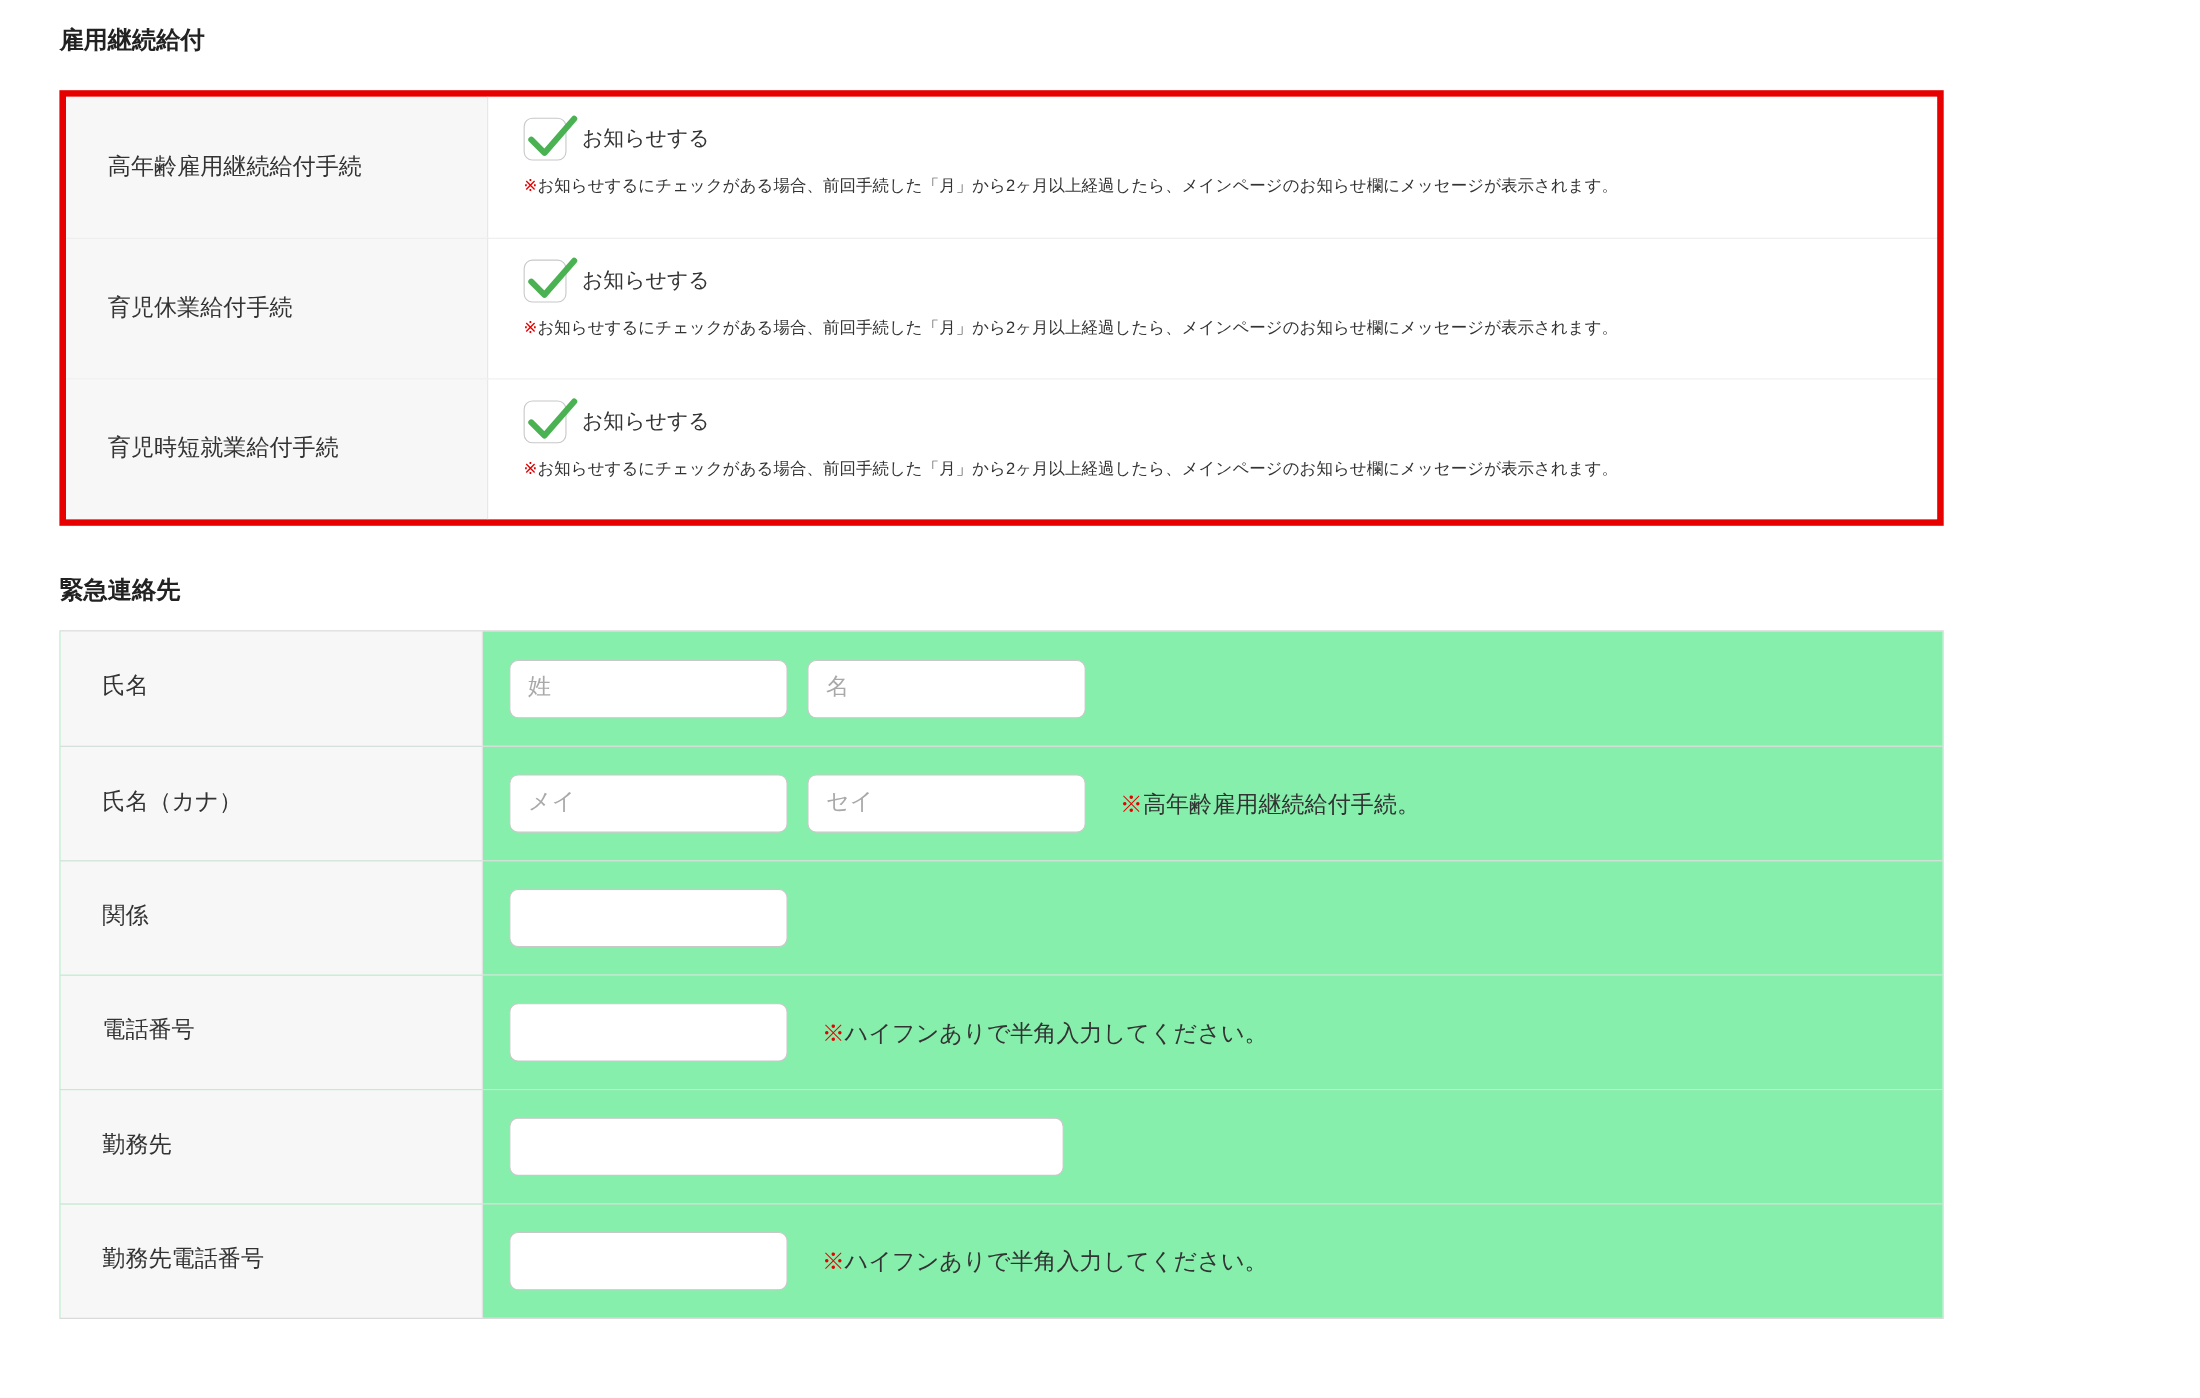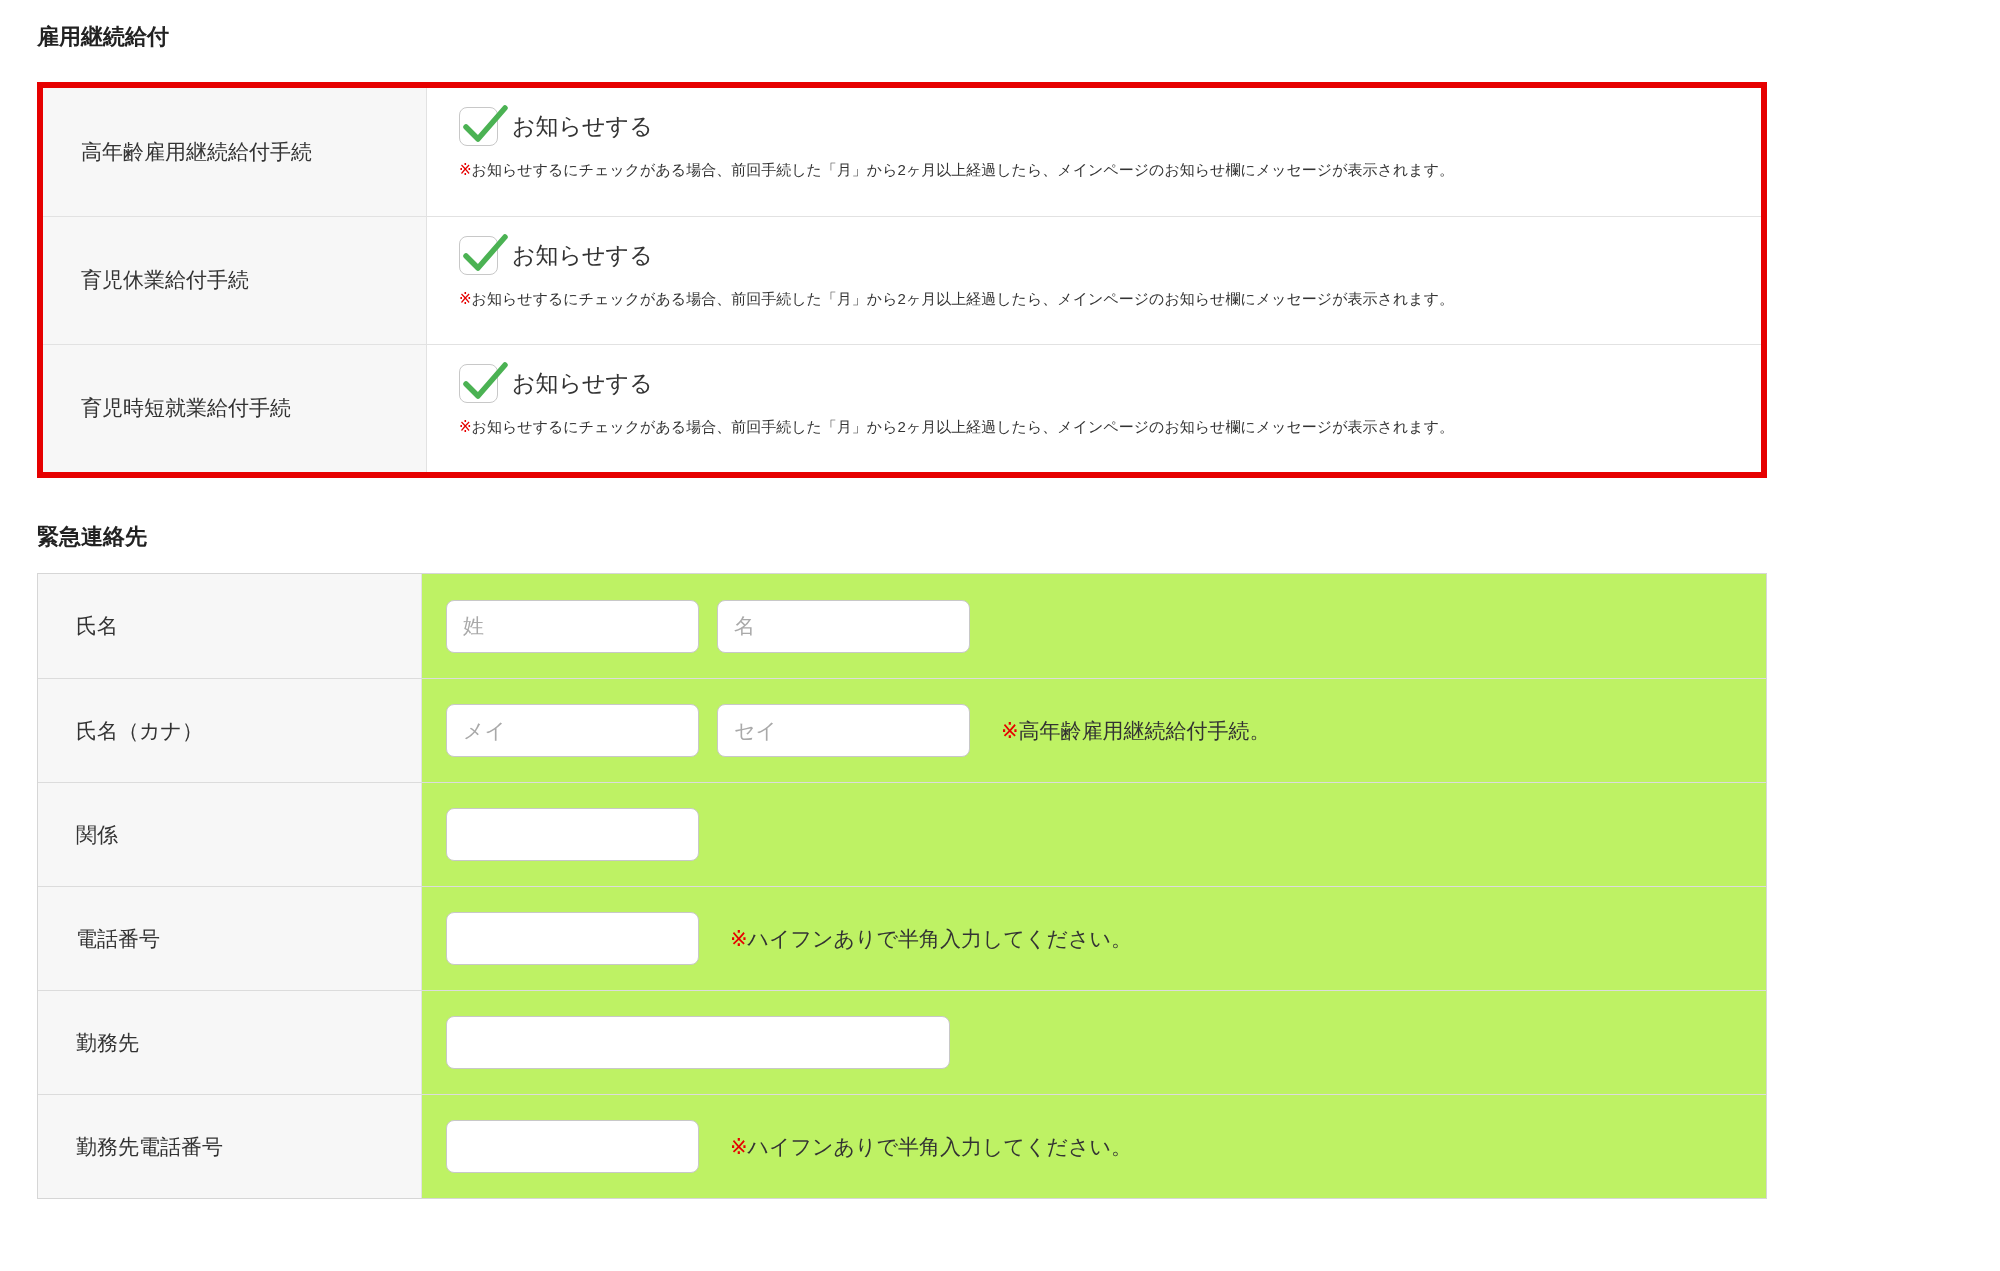--- a/index.html
+++ b/index.html
@@ -13,21 +13,21 @@
     --input-border:#c8c8c8;
   }
   *{box-sizing:border-box;}
   html,body{margin:0;padding:0;}
   body{
     width:2000px;height:1271px;background:#ffffff;
     font-family:"Liberation Sans","DejaVu Sans",sans-serif;
     color:var(--text);
     -webkit-font-smoothing:antialiased;
   }
-  .page{width:1810px;padding:23px 43px 0 37px;}
+  .page{width:1810px;padding:23px 43px 0 54px;}
   .section-title{
     font-size:22px;font-weight:700;color:#222222;margin:0;line-height:1.25;
   }
   .title-benefits{margin-bottom:31px;}
   .title-contact{margin-top:45px;margin-bottom:23px;}
 
   
   .benefits-table{border:6px solid var(--red);background:#ffffff;}
   .b-row{display:flex;min-height:128px;}
   .b-row + .b-row{border-top:1px solid var(--line1);}
@@ -36,27 +36,27 @@
     display:flex;align-items:center;padding-left:38px;
     font-size:21px;color:var(--text);line-height:1.4;
   }
   .b-content{flex:1;background:#ffffff;padding:19px 24px 19px 32px;}
   .checkbox-line{display:flex;align-items:center;}
   .checkbox{
     width:39px;height:39px;border:1px solid var(--input-border);border-radius:8px;
     background:#ffffff;position:relative;margin-right:14px;flex:none;cursor:pointer;
   }
   .checkbox svg{position:absolute;left:3px;top:-4px;overflow:visible;display:block;}
-  .checkbox-label{font-size:23px;color:var(--text);}
+  .checkbox-label{font-size:19px;color:var(--text);}
   .note-line{margin-top:13px;font-size:15px;color:var(--text);line-height:1.45;}
   .marker{color:var(--red);}
 
   
   .contact-table{border:1px solid var(--outer2);background:#ffffff;}
-  .c-row{display:flex;min-height:104px;background:#bef264;}
+  .c-row{display:flex;min-height:104px;background:#86efac;font-family:Liberation Mono, monospace;}
   .c-row + .c-row{border-top:1px solid var(--line2);}
   .c-content{flex:1;display:flex;align-items:center;padding:0 24px;gap:18px;}
   .text-input{
     width:253px;height:53px;border:1px solid var(--input-border);border-radius:8px;
     font-size:21px;padding:0 16px;color:var(--text);background:#ffffff;
     font-family:inherit;outline:none;flex:none;
   }
   .text-input::placeholder{color:#a9a9a9;opacity:1;}
   .text-input--wide{width:504px;}
   .c-note{font-size:21px;color:var(--text);margin-left:13px;white-space:nowrap;}

